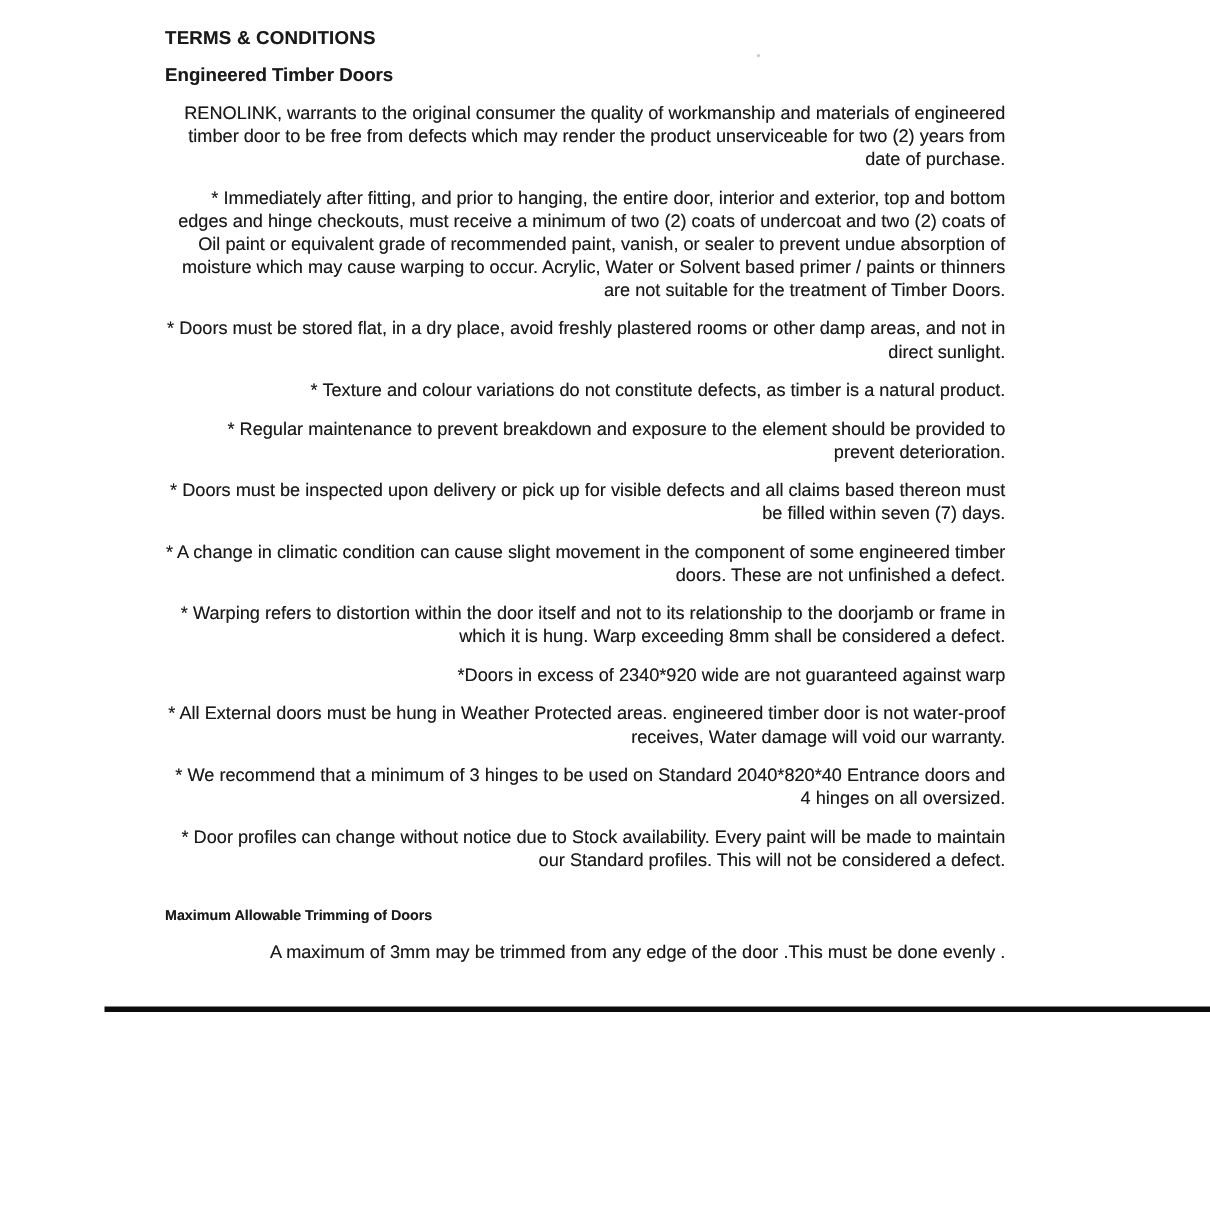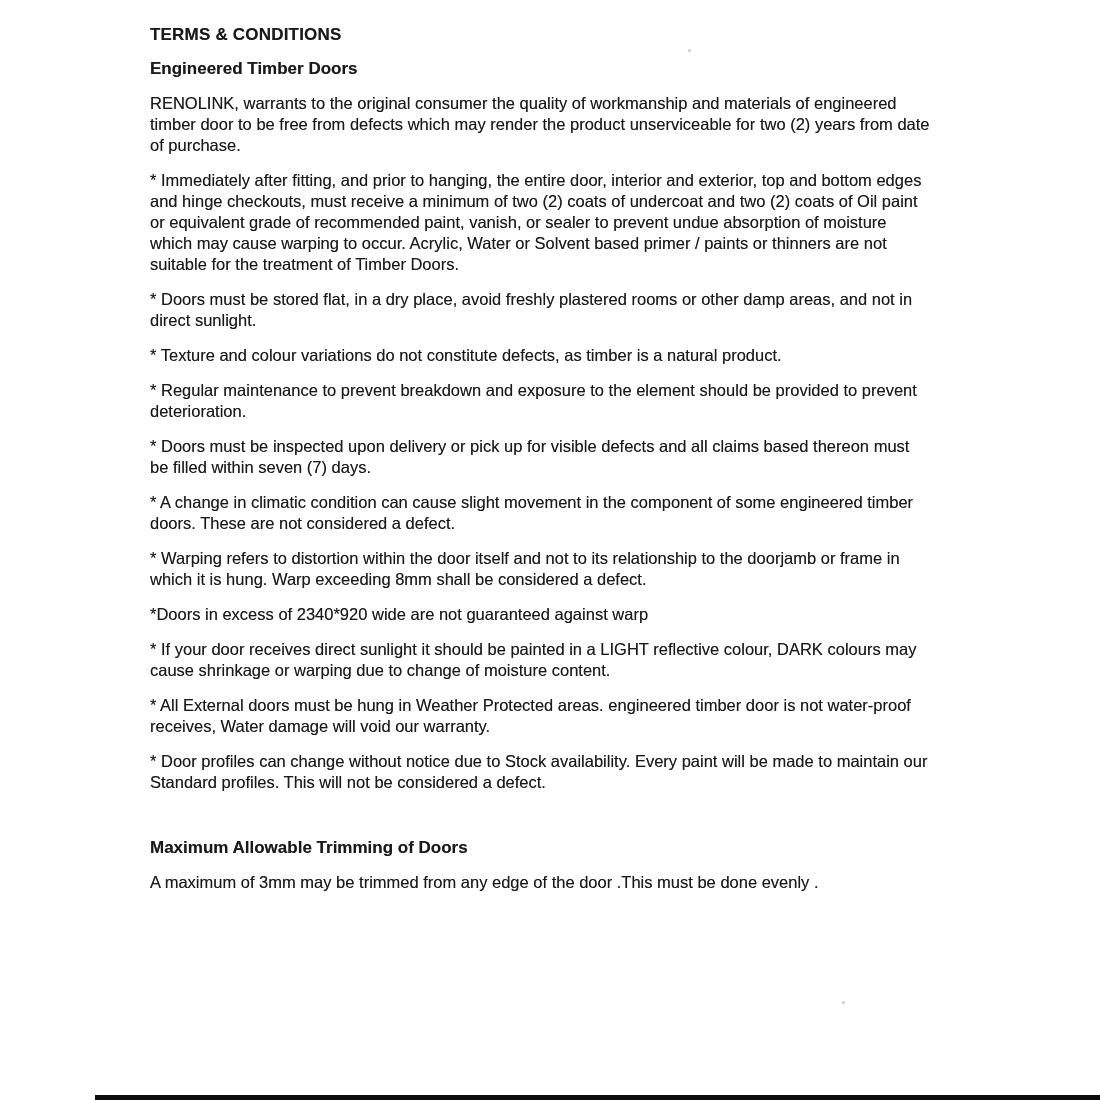--- a/index.html
+++ b/index.html
@@ -3,21 +3,21 @@
 <meta charset="utf-8">
 <style>
   html, body {
     margin: 0;
     padding: 0;
     background: #ffffff;
   }
   .page {
     position: relative;
     width: 1100px;
-    height: 1100px;
+    height: 920px;
     background: #ffffff;
     overflow: hidden;
     font-family: "Liberation Sans", sans-serif;
     color: #1a1a1a;
   }
   .content {
     position: absolute;
     left: 150px;
     top: 24px;
     width: 780px;
@@ -32,26 +32,27 @@
     line-height: 21px;
     letter-spacing: 0.2px;
   }
   .doc-subtitle {
     font-size: 17px;
     font-weight: bold;
     margin: 13px 0 0 0;
     line-height: 21px;
   }
   .content p {
-    margin: 14px 0 0 0;
+    margin: 14px 16px 0 0;
+    text-align: right;
   }
   .footer-heading {
-    font-size: 17px;
+    font-size: 13px;
     font-weight: bold;
-    margin: 44px 0 0 0;
+    margin: 28px 0 0 0;
     line-height: 21px;
   }
   .scan-bar {
     position: absolute;
     left: 95px;
     right: 0;
     bottom: 0;
     height: 5px;
     background: #0c0c0c;
   }
@@ -72,25 +73,25 @@
 <div class="page">
   <div class="content">
     <h1 class="doc-title">TERMS &amp; CONDITIONS</h1>
     <h2 class="doc-subtitle">Engineered Timber Doors</h2>
     <p>RENOLINK, warrants to the original consumer the quality of workmanship and materials of engineered timber door to be free from defects which may render the product unserviceable for two (2) years from date of purchase.</p>
     <p>* Immediately after fitting, and prior to hanging, the entire door, interior and exterior, top and bottom edges and hinge checkouts, must receive a minimum of two (2) coats of undercoat and two (2) coats of Oil paint or equivalent grade of recommended paint, vanish, or sealer to prevent undue absorption of moisture which may cause warping to occur. Acrylic, Water or Solvent based primer / paints or thinners are not suitable for the treatment of Timber Doors.</p>
     <p>* Doors must be stored flat, in a dry place, avoid freshly plastered rooms or other damp areas, and not in direct sunlight.</p>
     <p>* Texture and colour variations do not constitute defects, as timber is a natural product.</p>
     <p>* Regular maintenance to prevent breakdown and exposure to the element should be provided to prevent deterioration.</p>
     <p>* Doors must be inspected upon delivery or pick up for visible defects and all claims based thereon must be filled within seven (7) days.</p>
-    <p>* A change in climatic condition can cause slight movement in the component of some engineered timber doors. These are not considered a defect.</p>
+    <p>* A change in climatic condition can cause slight movement in the component of some engineered timber doors. These are not unfinished a defect.</p>
     <p>* Warping refers to distortion within the door itself and not to its relationship to the doorjamb or frame in which it is hung. Warp exceeding 8mm shall be considered a defect.</p>
     <p>*Doors in excess of 2340*920 wide are not guaranteed against warp</p>
-    <p>* If your door receives direct sunlight it should be painted in a LIGHT reflective colour, DARK colours may cause shrinkage or warping due to change of moisture content.</p>
     <p>* All External doors must be hung in Weather Protected areas. engineered timber door is not water-proof receives, Water damage will void our warranty.</p>
+    <p>* We recommend that a minimum of 3 hinges to be used on Standard 2040*820*40 Entrance doors and 4 hinges on all oversized.</p>
     <p>* Door profiles can change without notice due to Stock availability. Every paint will be made to maintain our Standard profiles. This will not be considered a defect.</p>
     <h2 class="footer-heading">Maximum Allowable Trimming of Doors</h2>
     <p>A maximum of 3mm may be trimmed from any edge of the door .This must be done evenly .</p>
   </div>
   <div class="speck speck-1"></div>
   <div class="speck speck-2"></div>
   <div class="scan-bar"></div>
 </div>
 
 </body></html>

